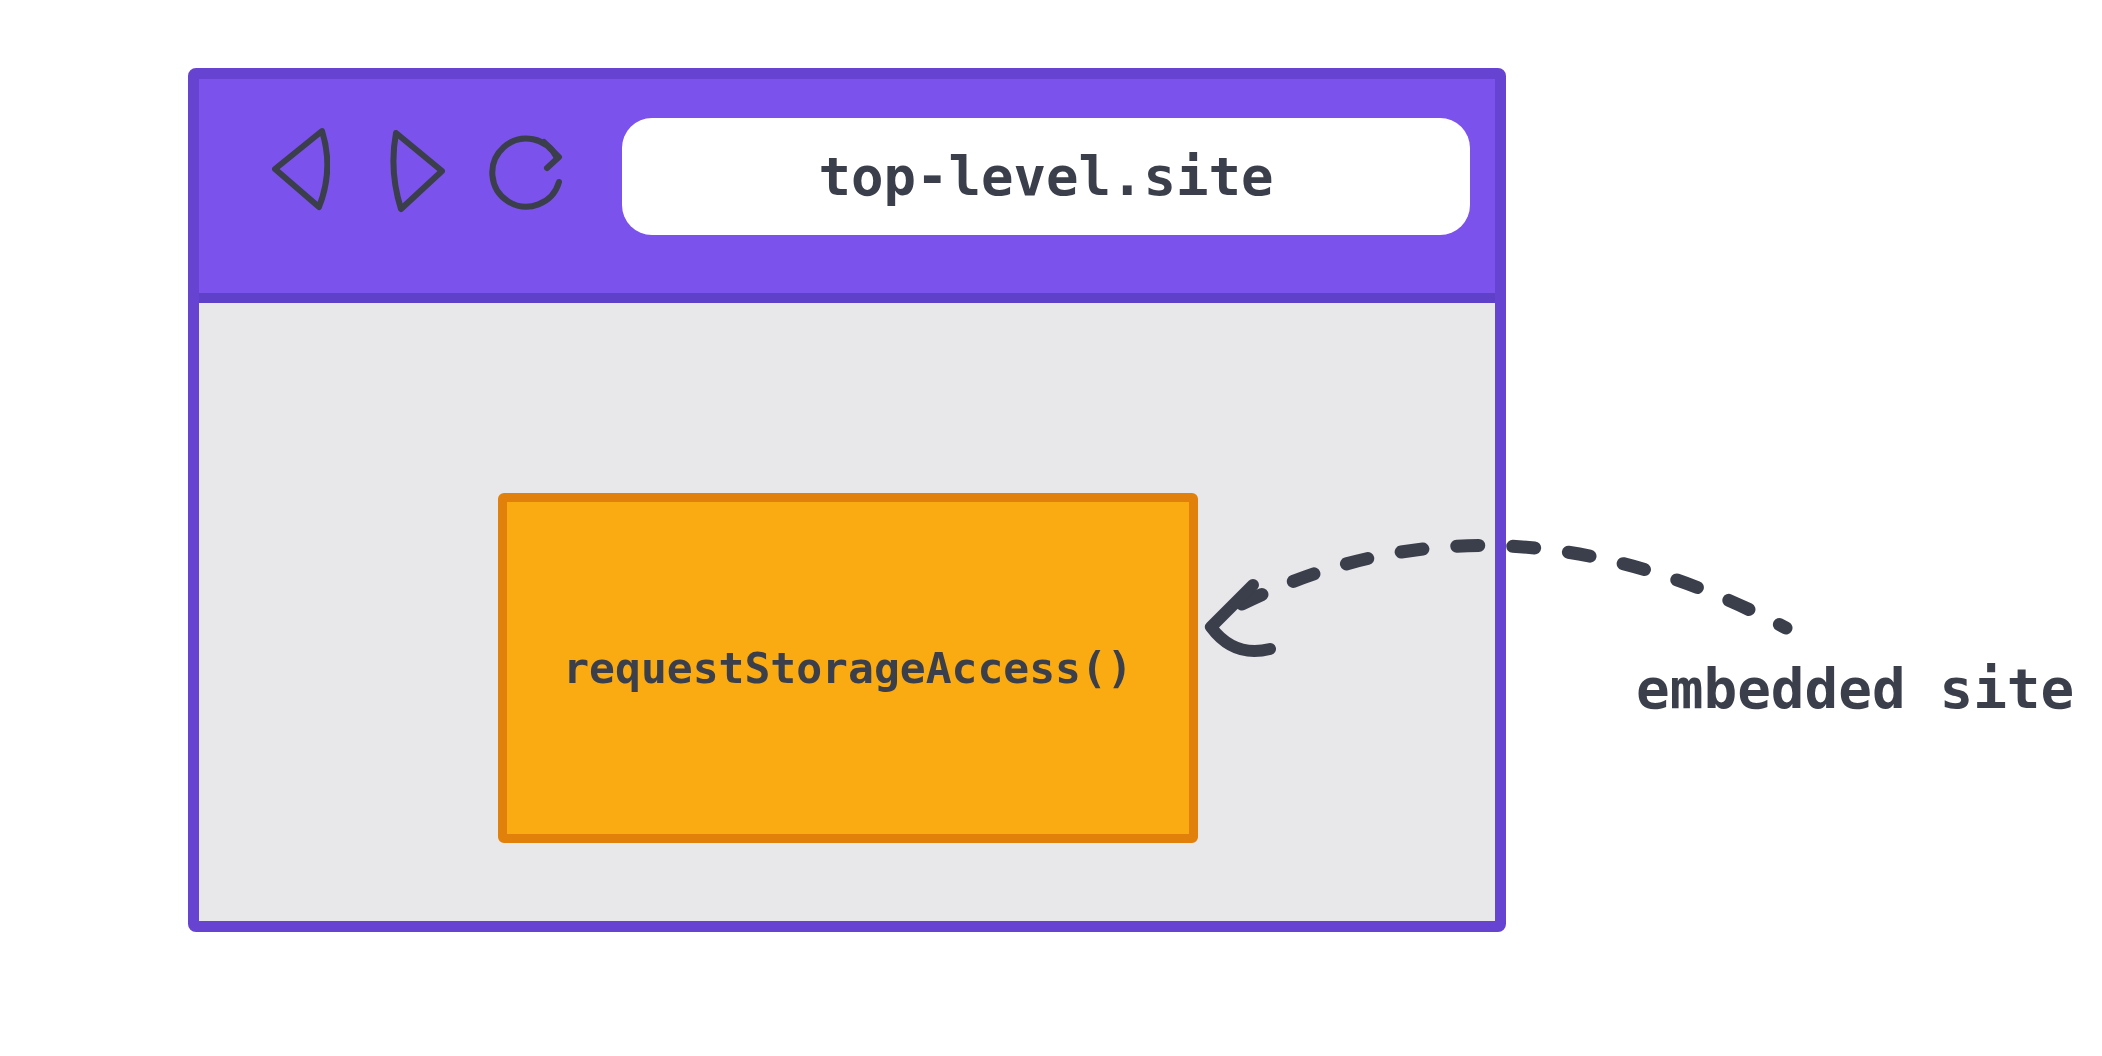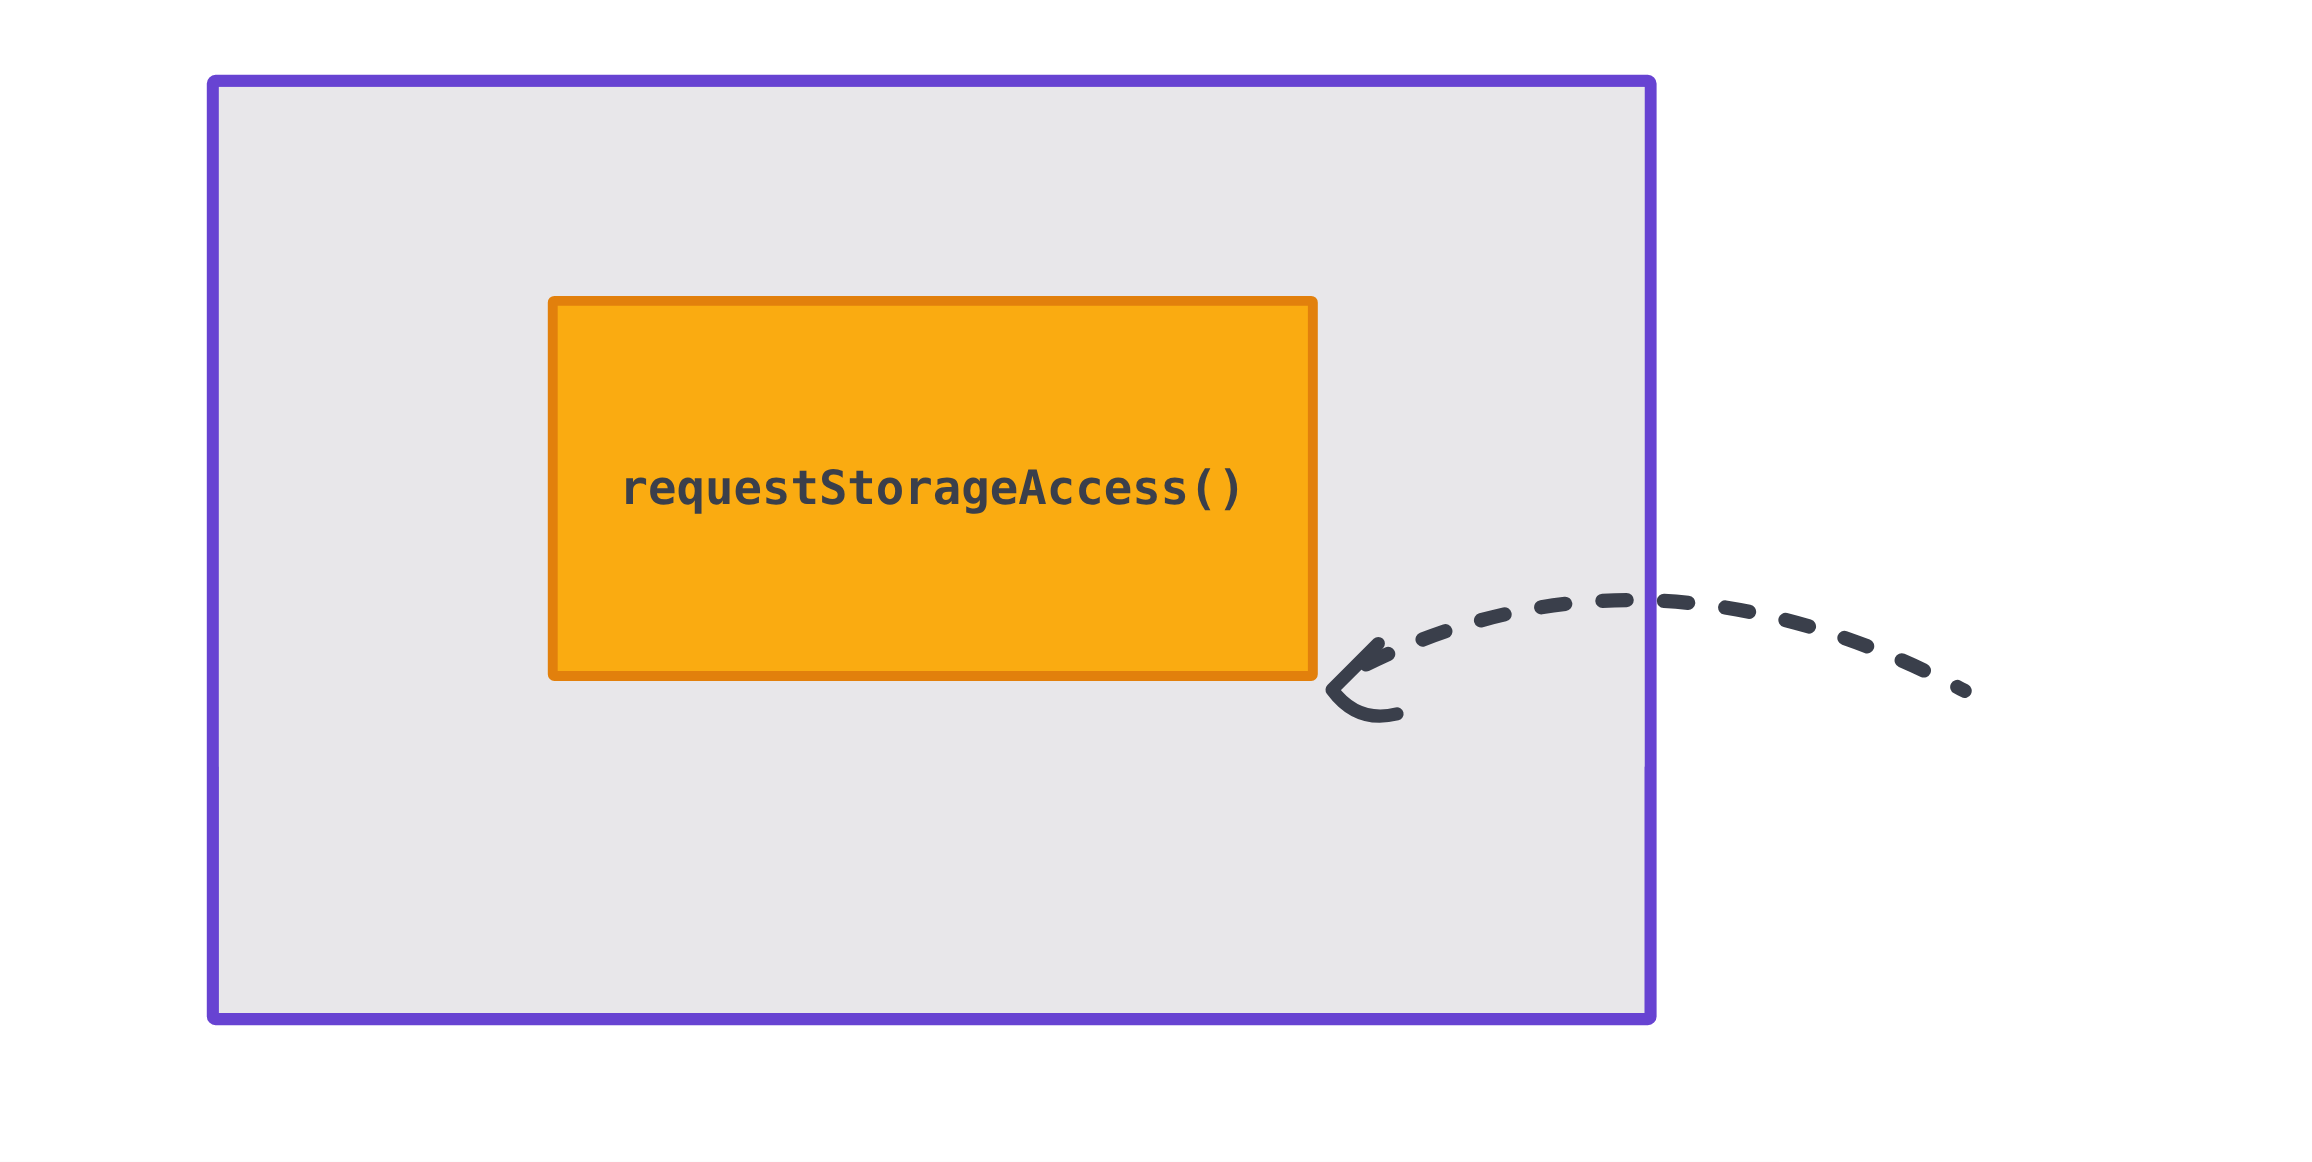--- a/index.html
+++ b/index.html
@@ -107,28 +107,49 @@
     white-space: nowrap;
   }
 </style>
 </head>
 <body>
 
 <div class="stage">
 
   <div class="window">
 
+    <div class="titlebar">
+
+      <svg class="nav-icon back" width="58" height="86" viewBox="0 0 58 86">
+        <path d="M50 5 L3 43 L47 81 Q62 43 50 5 Z" fill="none" stroke="currentColor" stroke-width="6" stroke-linejoin="round" stroke-linecap="round"></path>
+      </svg>
+
+      <svg class="nav-icon forward" width="58" height="86" viewBox="0 0 58 86">
+        <path d="M9 6 L55 44 L14 82 Q2 44 9 6 Z" fill="none" stroke="currentColor" stroke-width="6" stroke-linejoin="round" stroke-linecap="round"></path>
+      </svg>
+
+      <svg class="nav-icon reload" width="82" height="82" viewBox="0 0 82 82">
+        <path d="M72 50 A34 34 0 1 1 70 26" fill="none" stroke="currentColor" stroke-width="6" stroke-linecap="round"></path>
+        <path d="M57 10 L72 25 L60 36" fill="none" stroke="currentColor" stroke-width="6" stroke-linecap="round" stroke-linejoin="round"></path>
+      </svg>
+
+      <div class="urlbar">
+        <span>top-level.site</span>
+      </div>
+
+    </div>
 
     <div class="viewport">
       <div class="iframe-box">
         <span>requestStorageAccess()</span>
       </div>
     </div>
 
   </div>
 
   <svg class="arrow-overlay" viewBox="0 0 2102 1056">
     <path class="dash" d="M1242 604 Q1499 476 1786 628"></path>
     <path class="head" d="M1253 585 L1211 627 Q1234 658 1270 649"></path>
   </svg>
 
+  <div class="embed-label">embedded site</div>
 
 </div>
 
 </body></html>

